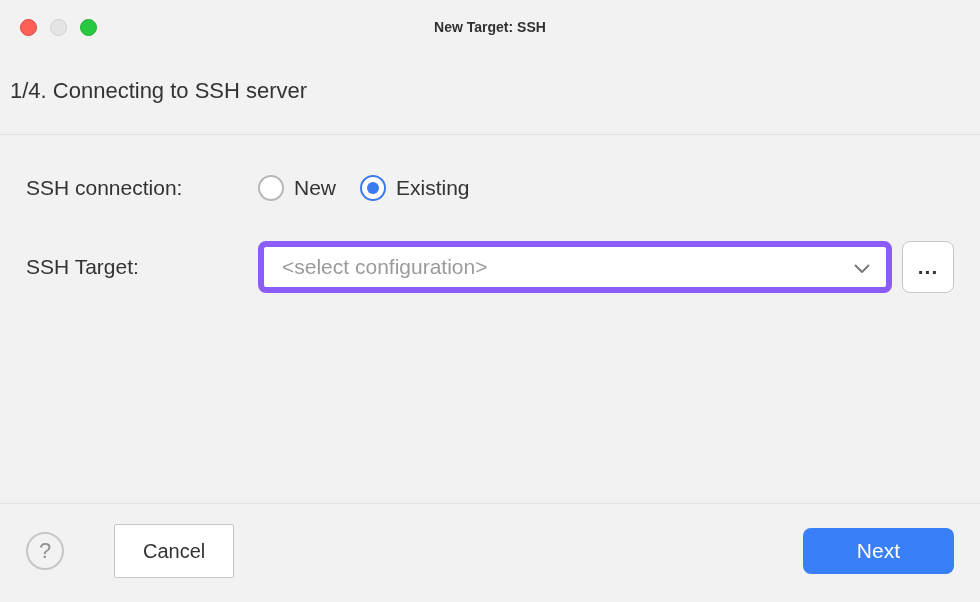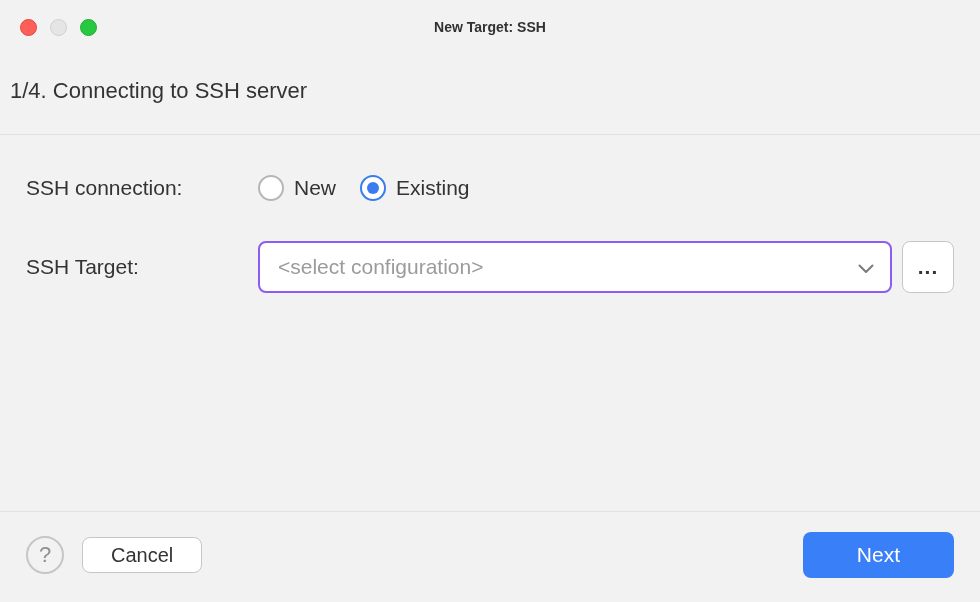--- a/index.html
+++ b/index.html
@@ -112,21 +112,21 @@
     }
     .select-wrapper {
       display: flex;
       align-items: center;
       gap: 10px;
       flex: 1;
     }
     .combo-box {
       flex: 1;
       height: 52px;
-      border: 2px solid #8b5cf6;
+      border: 6px solid #8b5cf6;
       border-radius: 8px;
       background: white;
       padding: 0 44px 0 18px;
       font-size: 21px;
       color: #9b9b9b;
       display: flex;
       align-items: center;
       position: relative;
       cursor: pointer;
     }
@@ -171,30 +171,31 @@
       display: flex;
       align-items: center;
       justify-content: center;
       font-size: 22px;
       color: #8f8f8f;
       cursor: pointer;
       margin-right: 18px;
       background: #f2f2f2;
     }
     .cancel-button {
-      height: 36px;
+      height: 54px;
       padding: 0 28px;
       border: 1px solid #c6c6c6;
-      border-radius: 8px;
+      border-radius: 2px;
       background: white;
       font-size: 20px;
       color: #333333;
       cursor: pointer;
       display: flex;
       align-items: center;
+      margin-left: 32px;
     }
     .spacer {
       flex: 1;
     }
     .next-button {
       height: 46px;
       padding: 16px 54px;
       border: none;
       border-radius: 8px;
       background: #397ff7;

